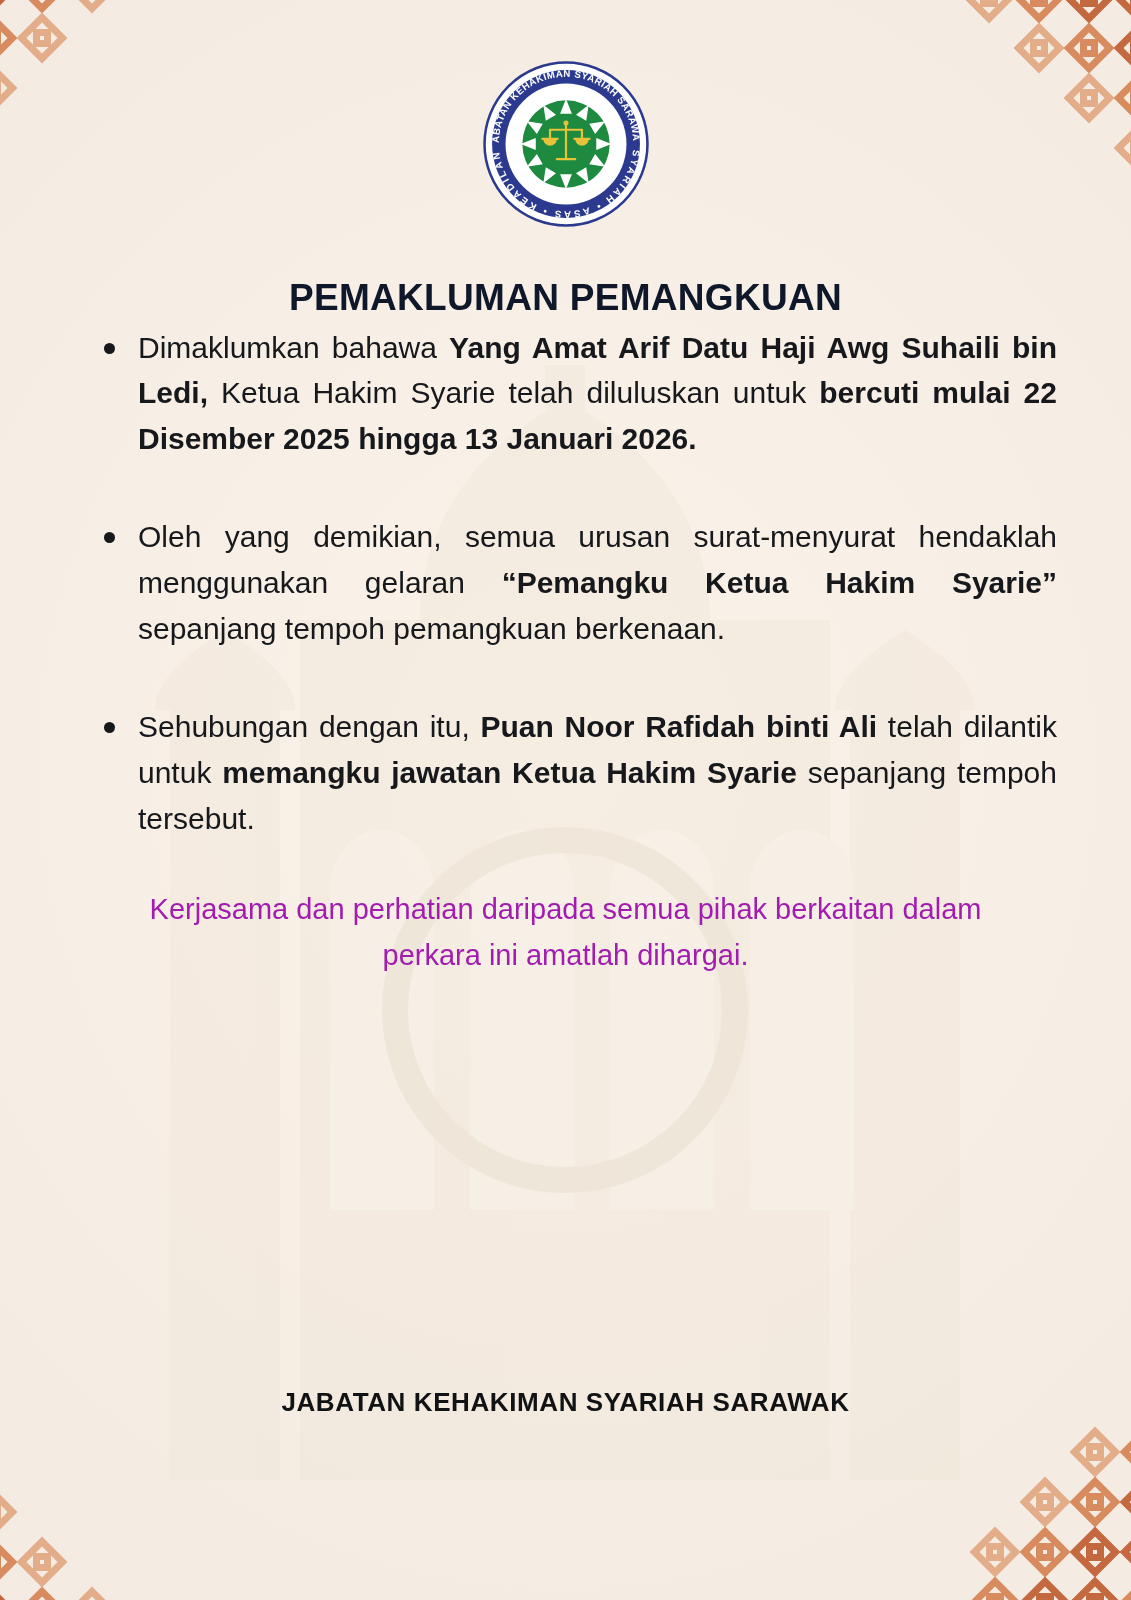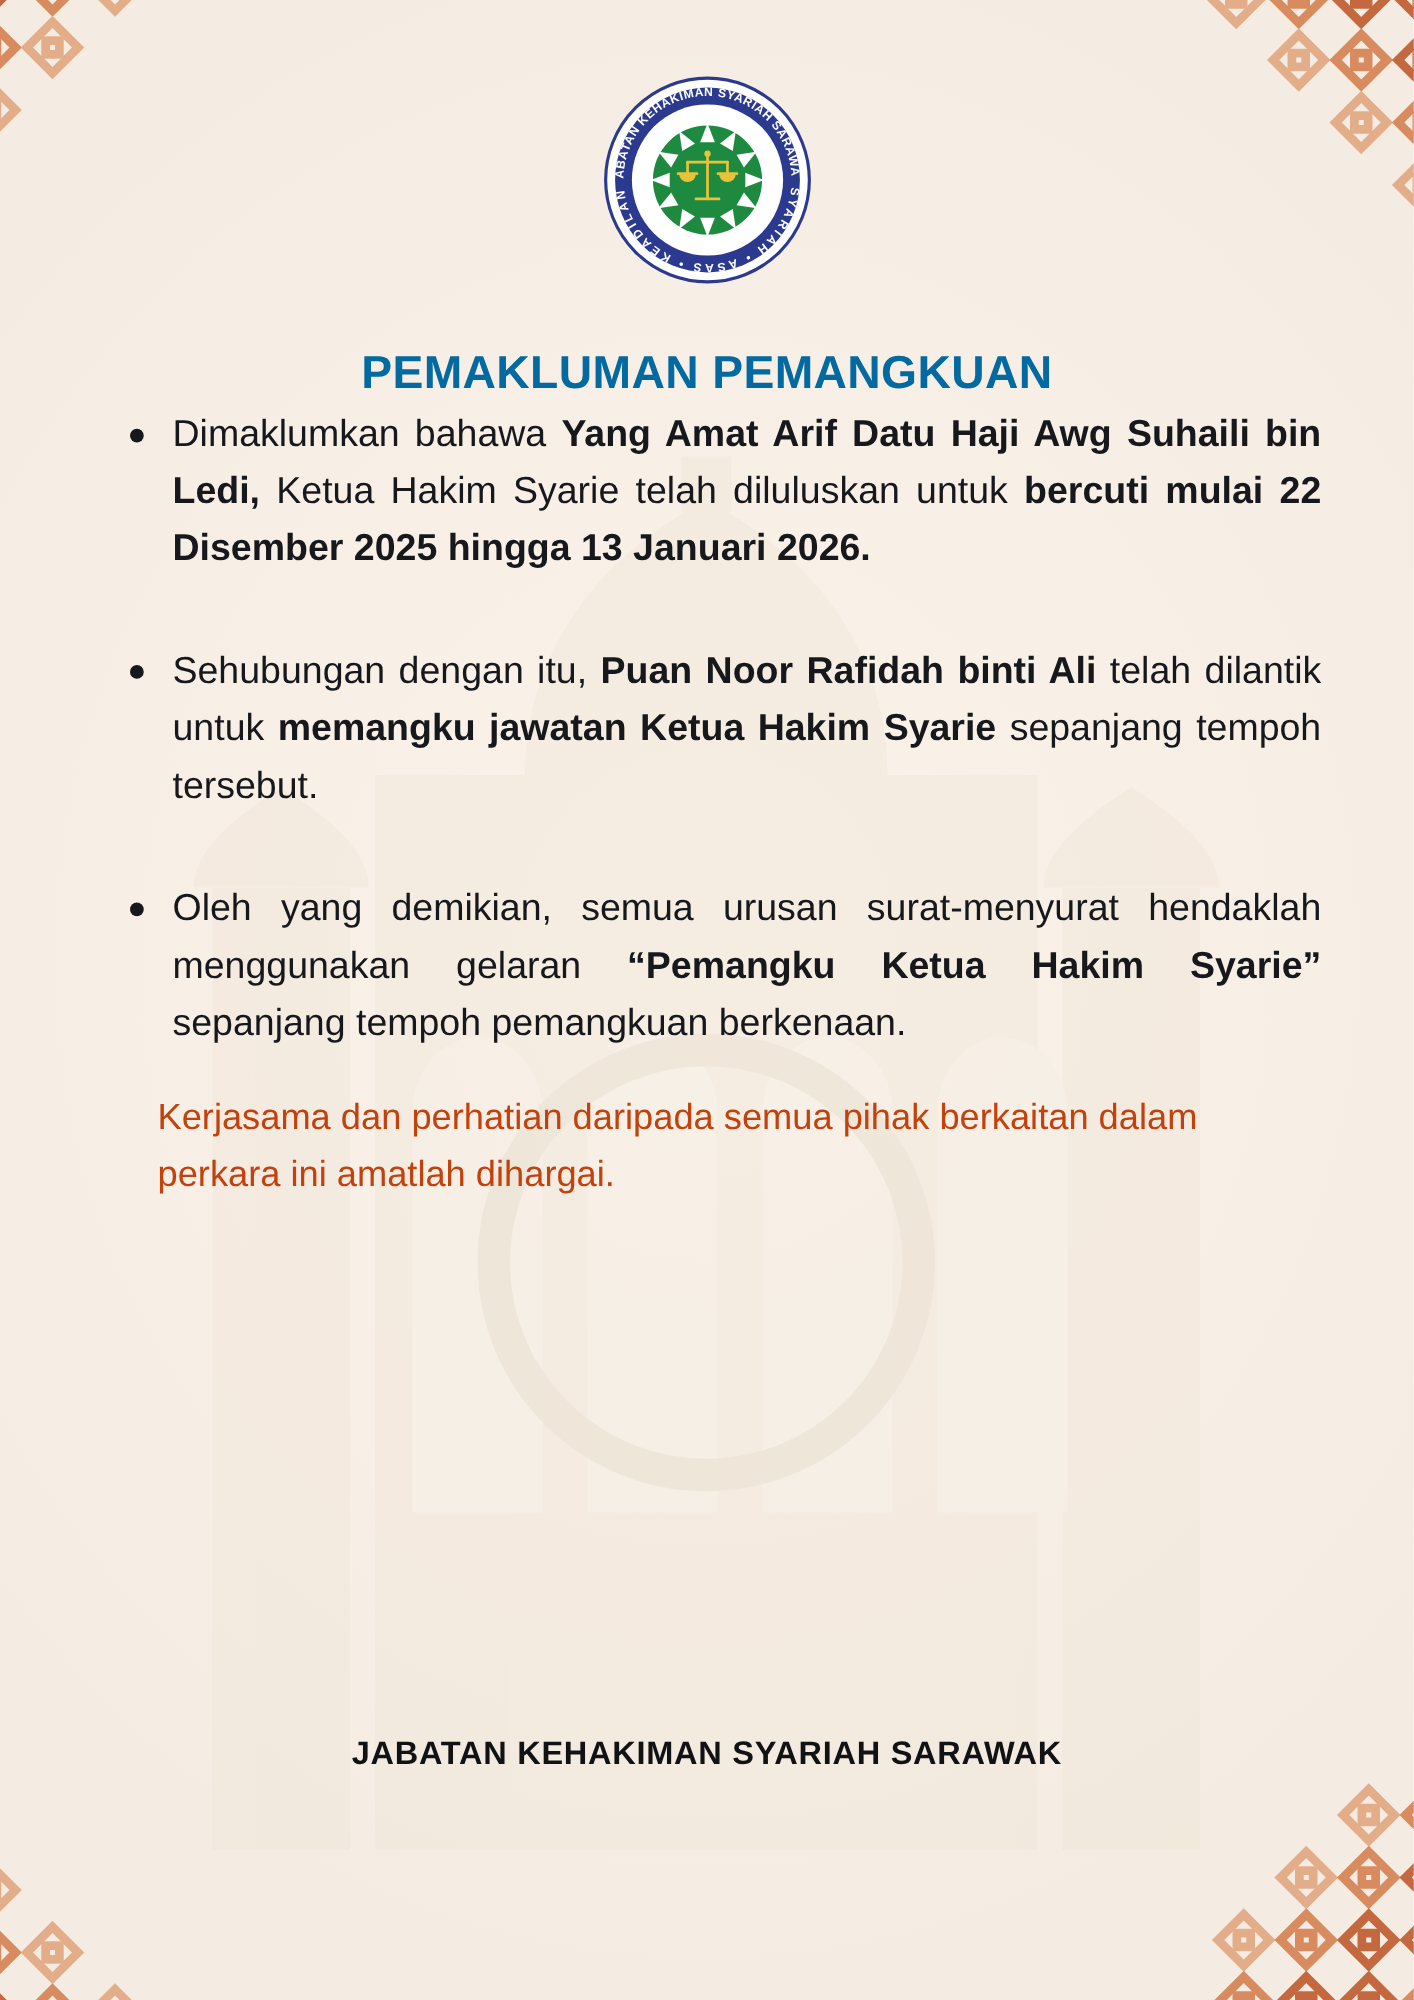--- a/index.html
+++ b/index.html
@@ -87,21 +87,21 @@
     width: 168px;
     height: 168px;
     margin-top: 2px;
     flex: none;
   }
   .crest svg { display: block; width: 100%; height: 100%; }
 
   .title-block {
     margin-top: 44px;
     text-align: center;
-    color: #0369a1;
+    color: #0f172a;
   }
   .title-line {
     font-size: 37px;
     font-weight: 700;
     letter-spacing: 0.3px;
     line-height: 1.42;
     white-space: nowrap;
   }
 
   .body-block {
@@ -129,26 +129,26 @@
     position: absolute;
     left: 8px;
     top: 18px;
     width: 11px; height: 11px;
     border-radius: 50%;
     background: #16181c;
   }
   ul.points b { font-weight: 700; }
 
   .closing {
-    margin-top: 29px;
+    margin-top: 44px;
     width: 100%;
-    text-align: left;
+    text-align: center;
     font-size: 29px;
     line-height: 1.6;
-    color: #c2410c;
+    color: #a21caf;
     padding: 0 60px;
   }
   .closing .thanks { display: block; }
 
   .footer-org {
     margin-top: auto;
     margin-bottom: 142px;
     font-size: 26px;
     font-weight: 700;
     letter-spacing: 0.6px;
@@ -319,24 +319,24 @@
   <div class="title-block">
     <div class="title-line">PEMAKLUMAN PEMANGKUAN</div>
   </div>
 
   <div class="body-block">
     <ul class="points">
       <li>
         <span>Dimaklumkan bahawa </span><b>Yang Amat Arif Datu Haji Awg Suhaili bin Ledi,</b><span> Ketua Hakim Syarie telah diluluskan untuk </span><b>bercuti mulai 22 Disember 2025 hingga 13 Januari 2026.</b>
       </li>
       <li>
-        <span>Sehubungan dengan itu, </span><b>Puan Noor Rafidah binti Ali</b><span> telah dilantik untuk </span><b>memangku jawatan Ketua Hakim Syarie</b><span> sepanjang tempoh tersebut.</span>
+        <span>Oleh yang demikian, semua urusan surat-menyurat hendaklah menggunakan gelaran </span><b>“Pemangku Ketua Hakim Syarie”</b><span> sepanjang tempoh pemangkuan berkenaan.</span>
       </li>
       <li>
-        <span>Oleh yang demikian, semua urusan surat-menyurat hendaklah menggunakan gelaran </span><b>“Pemangku Ketua Hakim Syarie”</b><span> sepanjang tempoh pemangkuan berkenaan.</span>
+        <span>Sehubungan dengan itu, </span><b>Puan Noor Rafidah binti Ali</b><span> telah dilantik untuk </span><b>memangku jawatan Ketua Hakim Syarie</b><span> sepanjang tempoh tersebut.</span>
       </li>
     </ul>
   </div>
 
   <div class="closing">
     <span>Kerjasama dan perhatian daripada semua pihak</span>
     <span>berkaitan dalam perkara ini amatlah dihargai.</span>
   </div>
 
   <div class="footer-org">JABATAN KEHAKIMAN SYARIAH SARAWAK</div>

